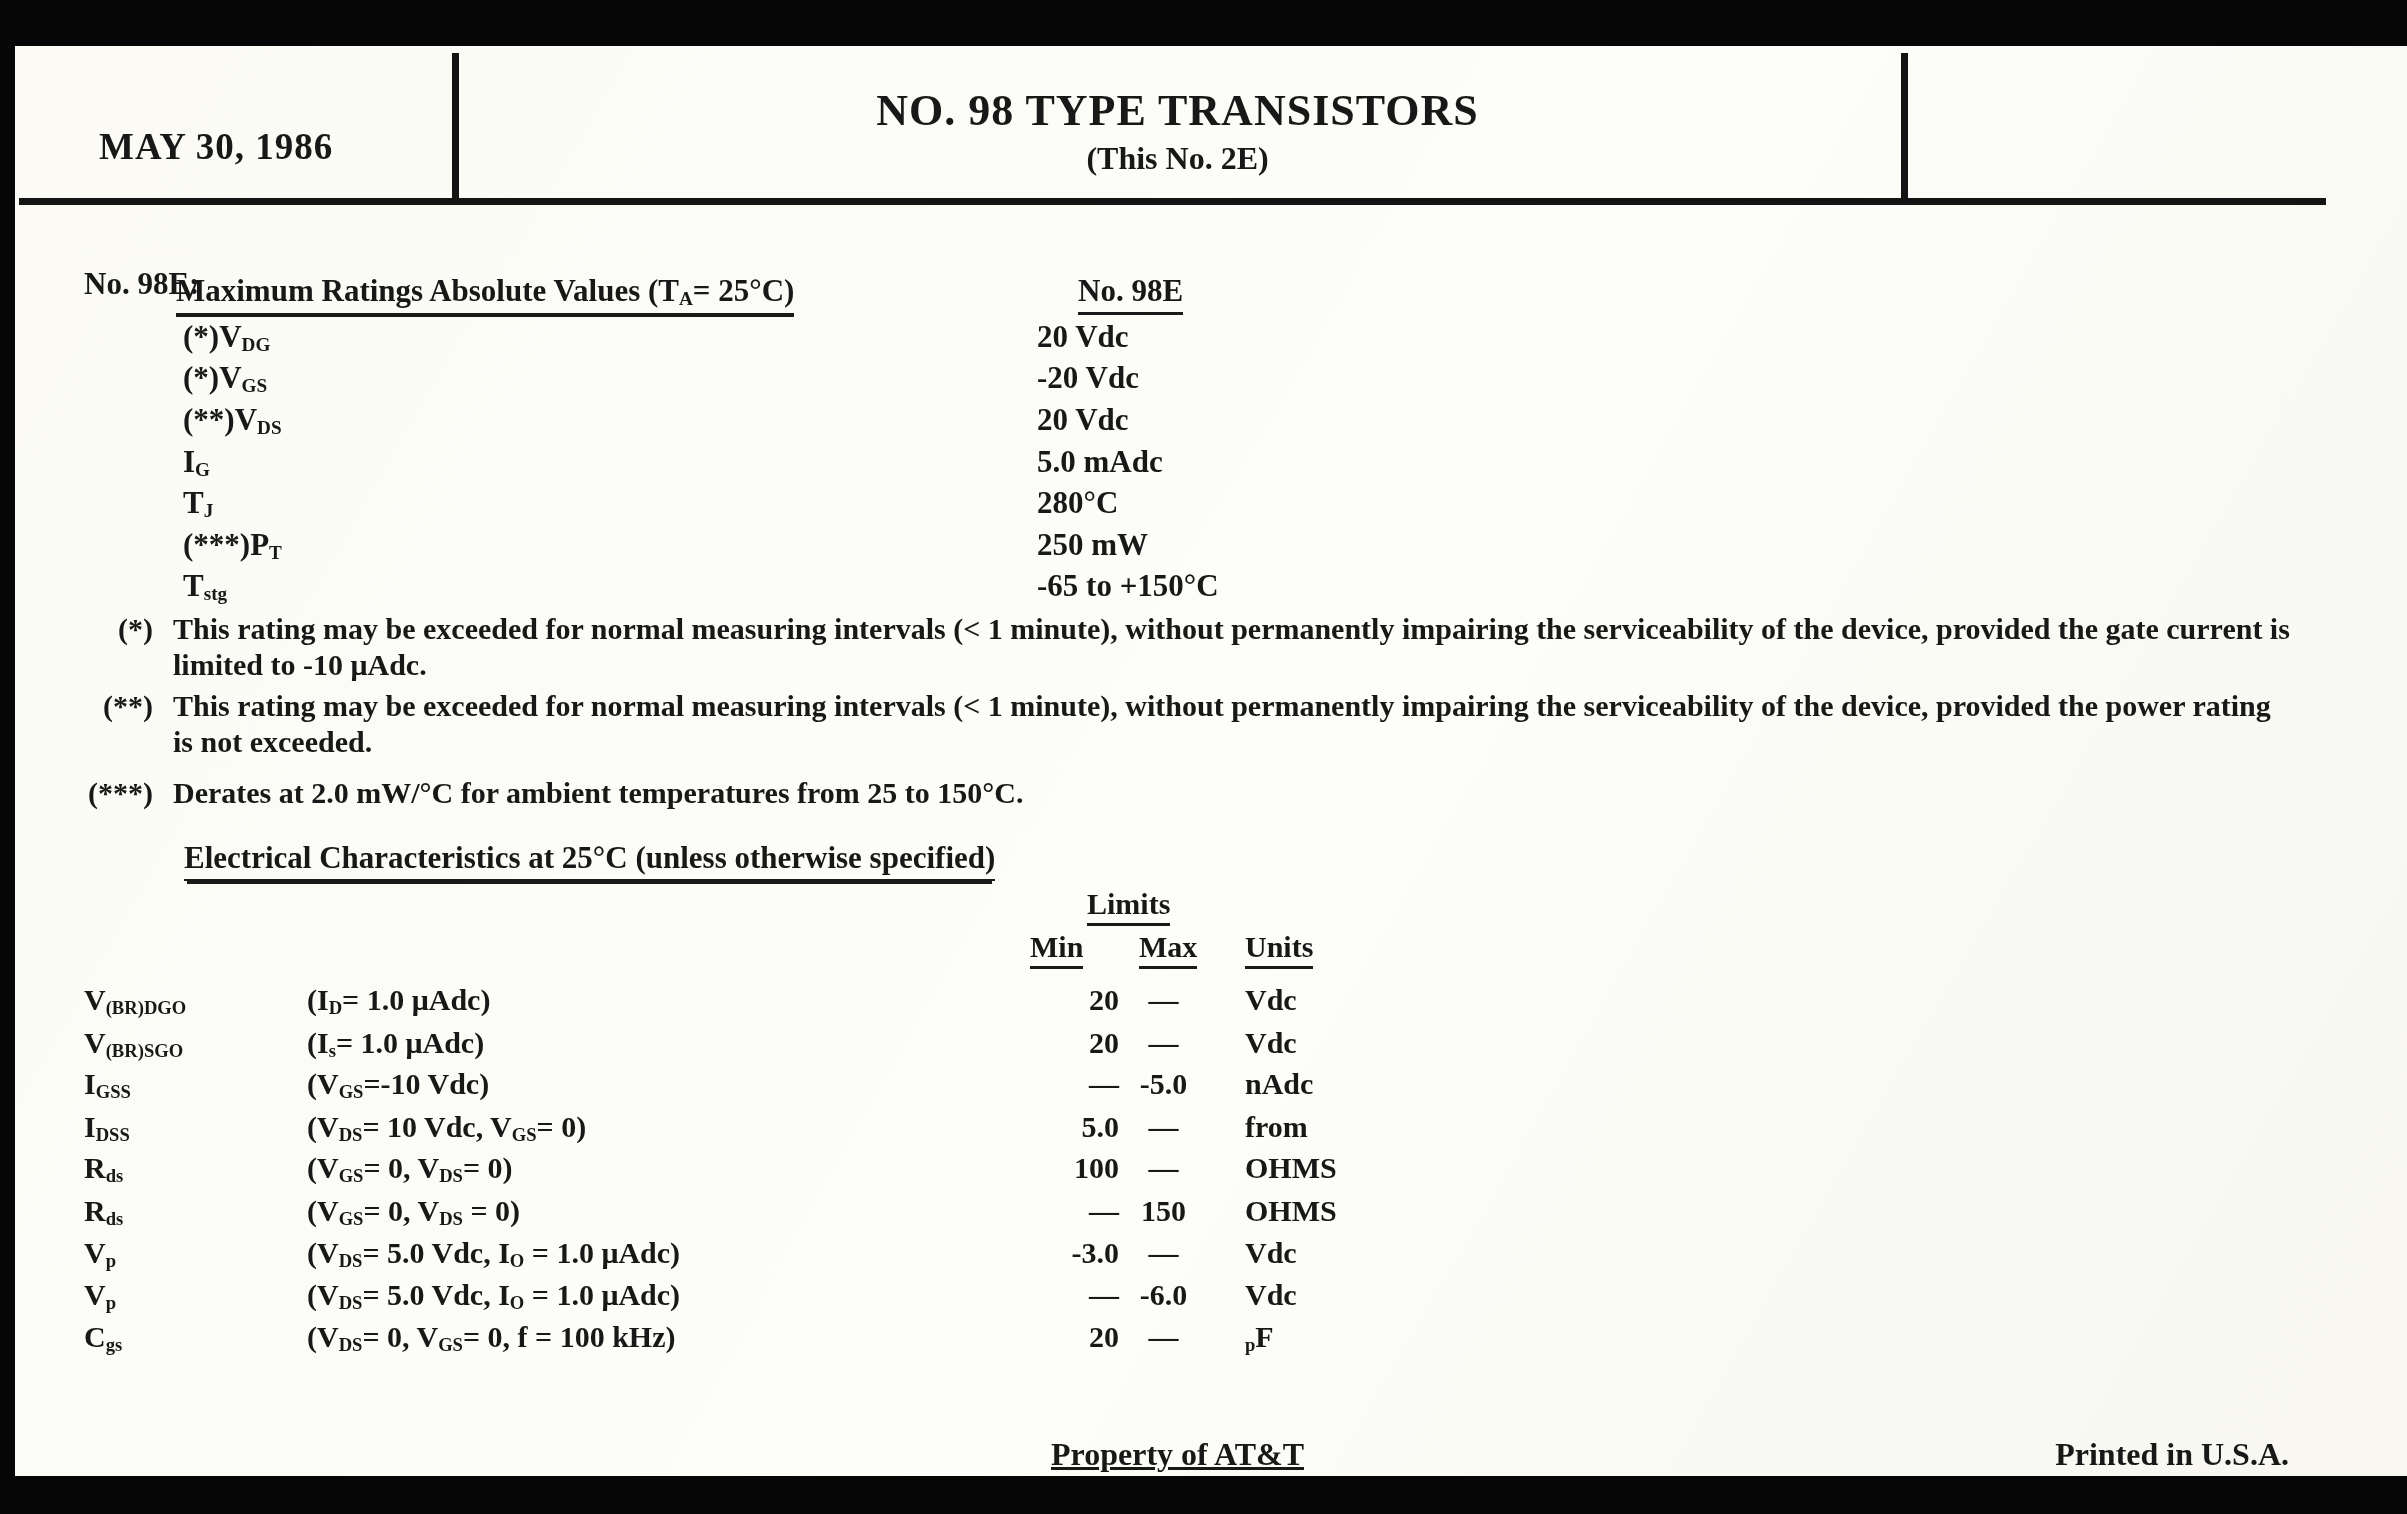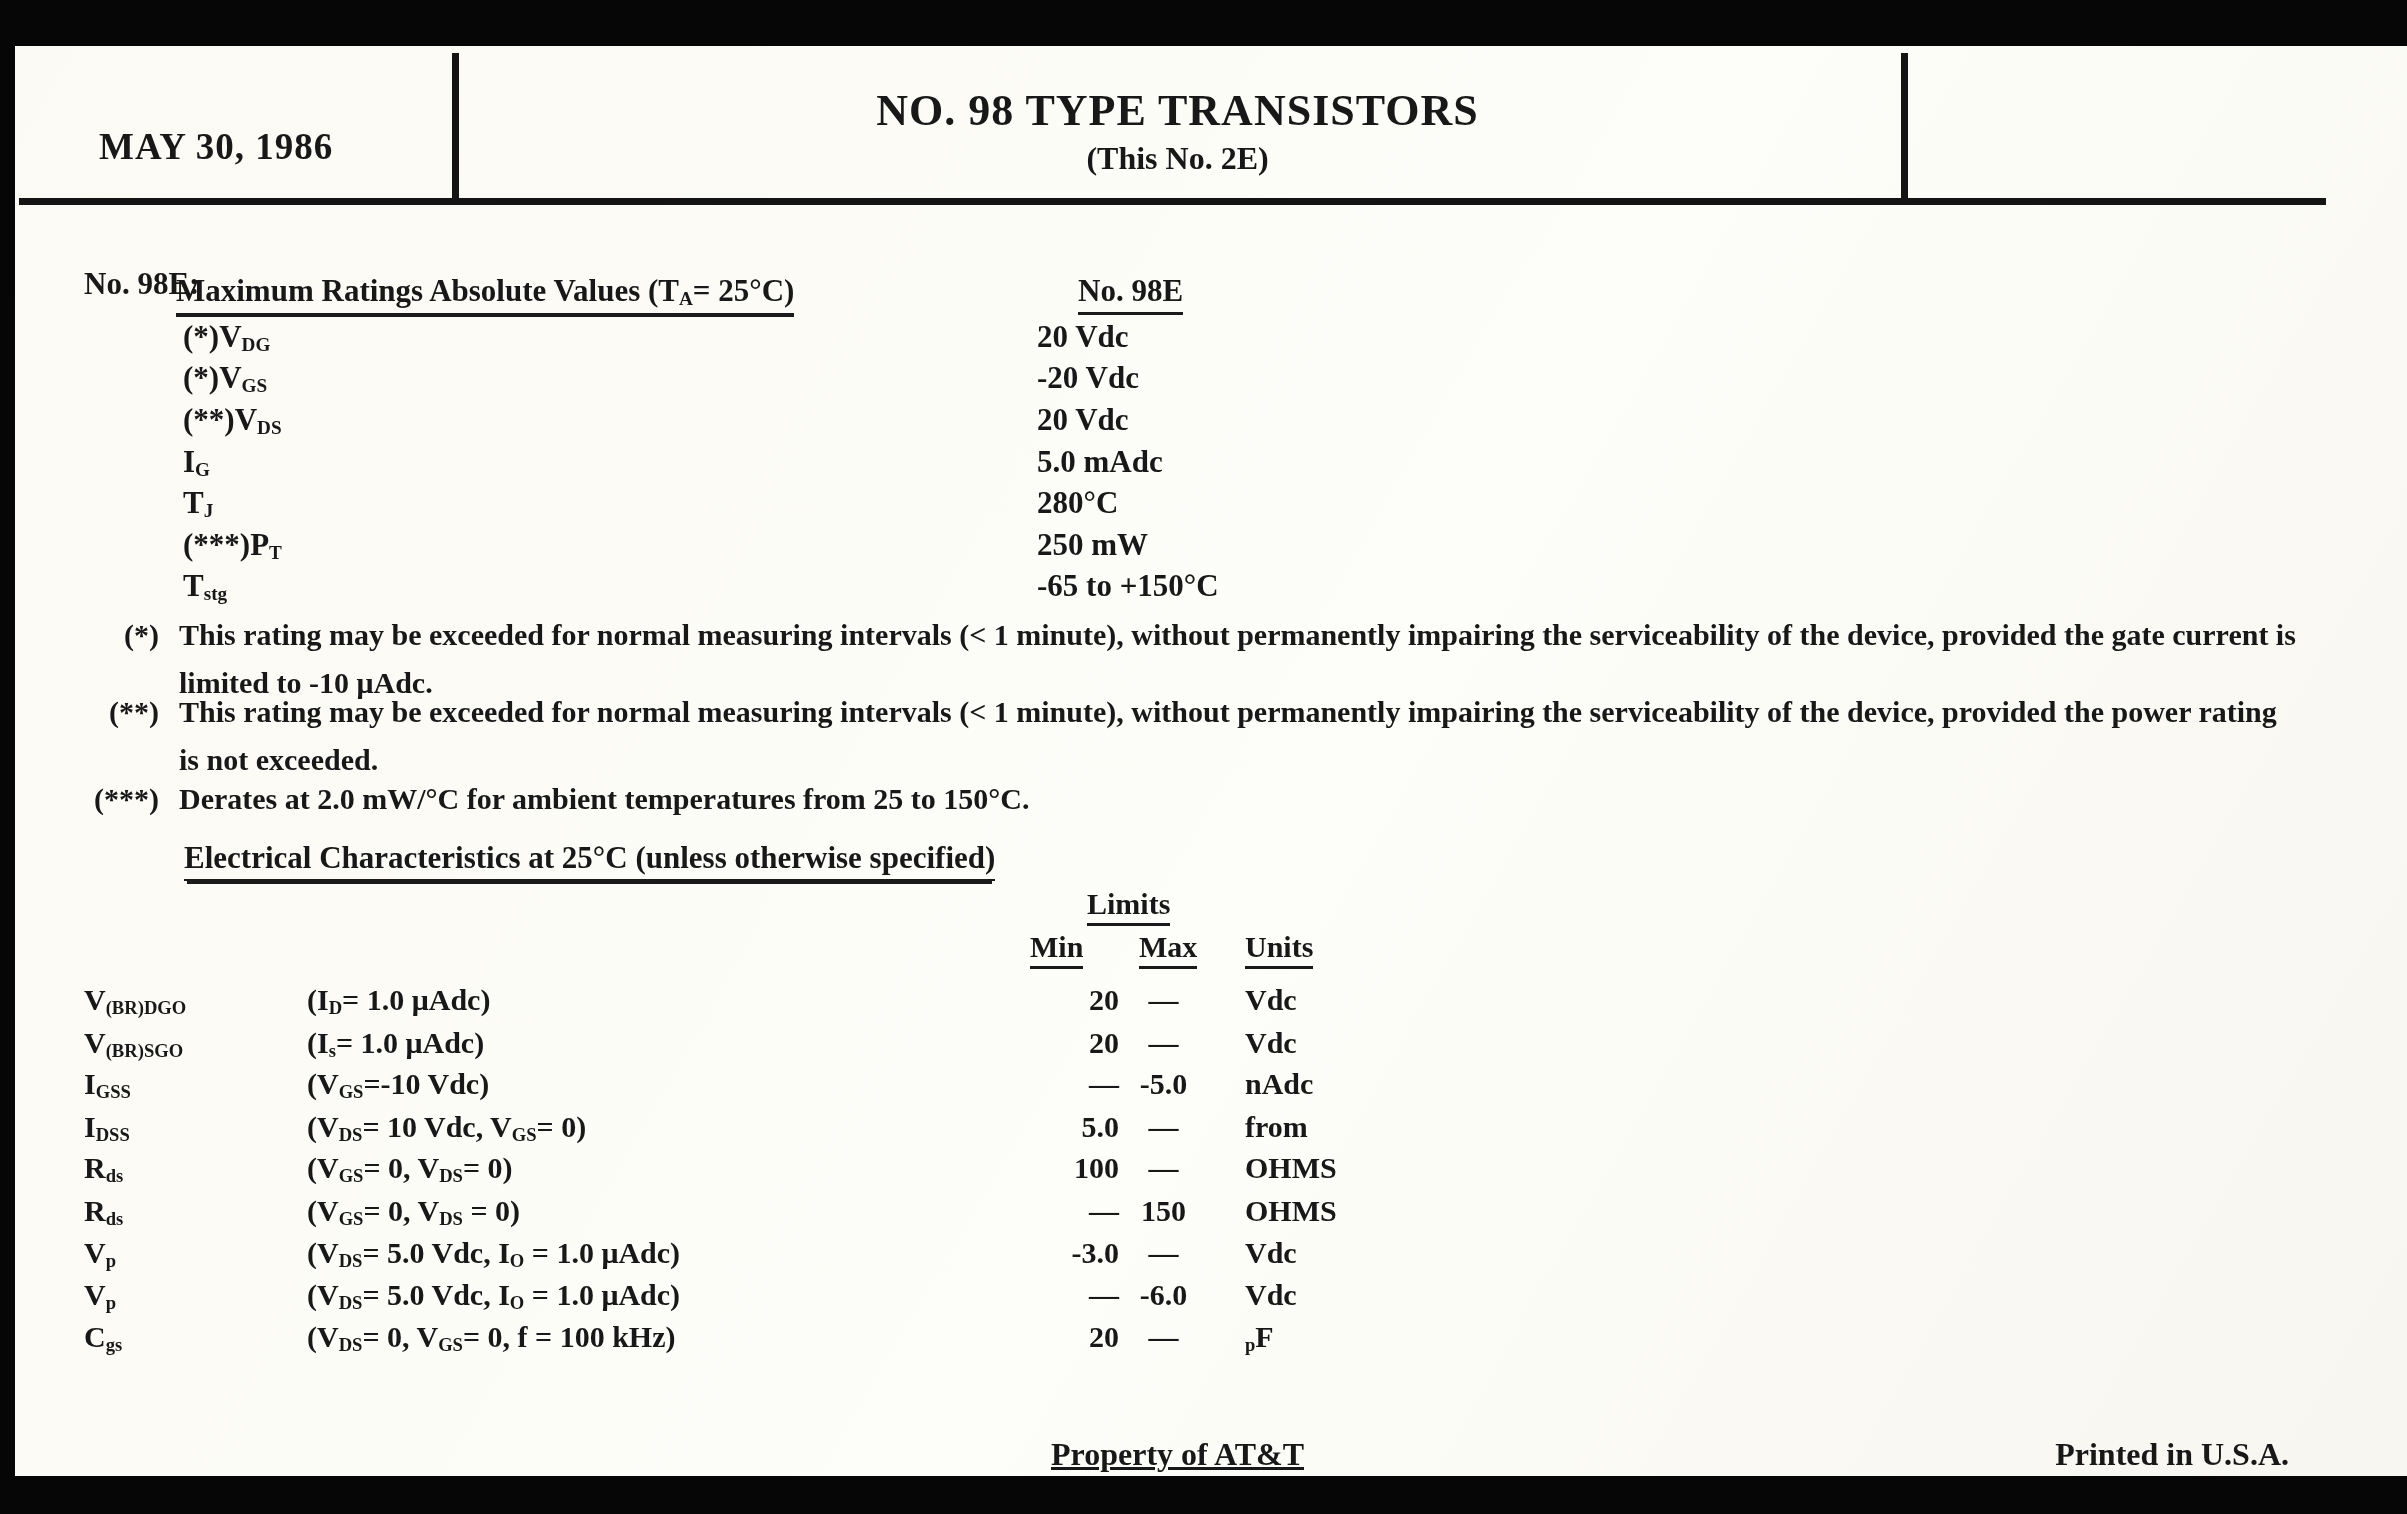--- a/index.html
+++ b/index.html
@@ -23,21 +23,21 @@
   .date { left:99px; top:125px; font-size:37px; letter-spacing:1px; }
   .title-block { left:455px; top:85px; width:1445px; text-align:center; }
   .title { font-size:44px; letter-spacing:1px; }
   .subtitle { font-size:32px; margin-top:4px; }
   .section-label { left:84px; top:226px; font-size:31px;margin-top:40px; }
   .mr-heading { left:176px; top:273px; font-size:31px; border-bottom:4px solid #1a1a1a; padding-bottom:4px; }
   .mr-colhead { left:1040px; top:273px; font-size:31px; border-bottom:3px solid #1a1a1a; padding-bottom:3px;margin-left:38px; }
   .mr-row { position:absolute; left:0; width:100%; font-size:31px; }
   .mr-param { position:absolute; left:183px; width:381px; text-align:left; }
   .mr-value { position:absolute; left:1037px; }
-  .footnote { position:absolute; left:75px; width:2223px; font-size:30px; line-height:48px; padding-left:104px; text-indent:-104px; }
+  .footnote { position:absolute; left:69px; width:2223px; font-size:30px; line-height:36px; padding-left:104px; text-indent:-104px; }
   .fn-marker { display:inline-block; width:84px; text-align:right; margin-right:20px; text-indent:0; }
   .ec-heading { left:184px; top:840px; font-size:31px; border-bottom:2px solid #1a1a1a; padding-bottom:3px; box-shadow:0 6px 0 -3px #1a1a1a; }
   .limits-label { left:1087px; top:887px; font-size:30px; border-bottom:3px solid #1a1a1a; padding-bottom:2px; }
   .colhead { position:absolute; top:930px; font-size:30px; border-bottom:3px solid #1a1a1a; padding-bottom:2px; }
   .ch-min { left:1030px; }
   .ch-max { left:1139px; }
   .ch-units { left:1245px; }
   .ec-row { position:absolute; left:0; width:100%; font-size:30px; }
   .ec-param { position:absolute; left:84px; }
   .ec-cond { position:absolute; left:307px; }

